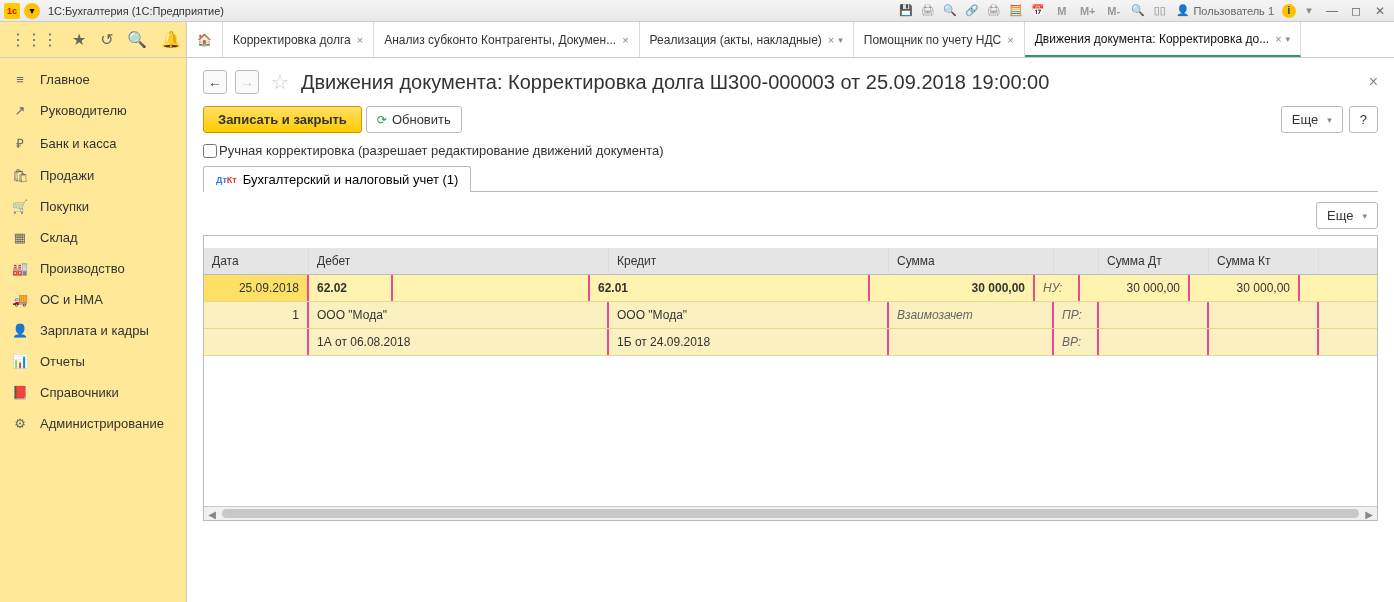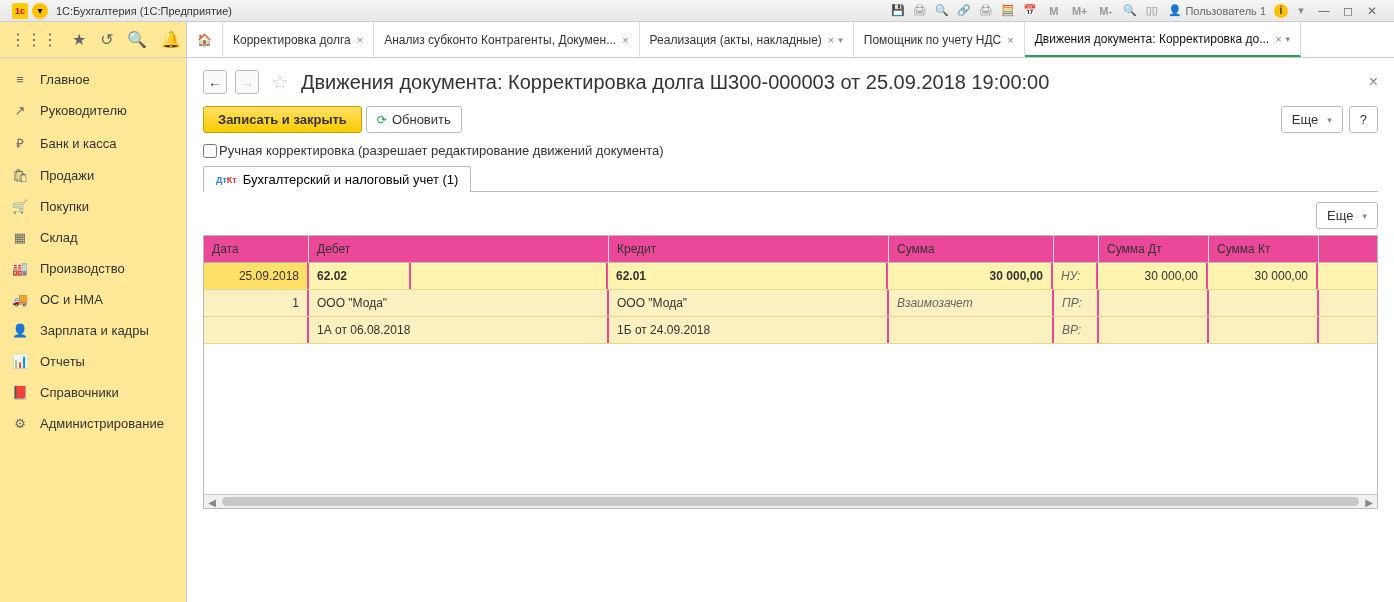--- a/index.html
+++ b/index.html
@@ -1,19 +1,19 @@
 <!DOCTYPE html>
 <html><head>
 <meta charset="utf-8">
 <style>
 * { box-sizing: border-box; margin: 0; padding: 0; font-family: Arial, sans-serif; }
 body { background: #fff; font-size: 12px; overflow: hidden; }
 
 
-.titlebar { height: 22px; background: linear-gradient(#f5f5f5, #e8e8e8); border-bottom: 1px solid #ccc; display: flex; align-items: center; padding: 0 12px; }
+.titlebar { height: 22px; background: linear-gradient(#f5f5f5, #e8e8e8); border-bottom: 1px solid #ccc; display: flex; align-items: center; padding: 0 4px; }
 .titlebar-left { display: flex; align-items: center; gap: 4px; flex: 0 0 auto; }
 .tb-icon { width: 16px; height: 16px; display: inline-flex; align-items: center; justify-content: center; font-size: 10px; }
 .tb-1c { background: #ffcc00; color: #d00; font-weight: bold; border-radius: 2px; font-size: 9px; }
 .tb-dd { background: #ffc107; border-radius: 50%; }
 .titlebar-title { font-size: 11px; color: #333; margin-left: 4px; }
 .titlebar-right { margin-left: auto; display: flex; align-items: center; gap: 4px; }
 .tb-btn { width: 18px; height: 16px; display: inline-flex; align-items: center; justify-content: center; color: #888; font-size: 11px; cursor: pointer; }
 .tb-btn.m { color: #999; font-weight: bold; font-size: 11px; width: 22px; }
 .tb-user { display: flex; align-items: center; gap: 3px; color: #666; font-size: 11px; padding: 0 4px; }
 .tb-info { background: #ffc107; border-radius: 50%; width: 14px; height: 14px; display: inline-flex; align-items: center; justify-content: center; font-weight: bold; font-size: 10px; color: #333; }
@@ -60,41 +60,41 @@
 .tabstrip { display: flex; border-bottom: 1px solid #bbb; margin-bottom: 10px; }
 .doc-tab { border: 1px solid #bbb; border-bottom: none; border-radius: 3px 3px 0 0; padding: 5px 12px; font-size: 13px; background: #fff; display: flex; align-items: center; gap: 6px; margin-bottom: -1px; }
 .doc-tab .ic { font-size: 9px; }
 .doc-tab .ic .dt { color: #2a7de1; font-weight: bold; }
 .doc-tab .ic .kt { color: #d33; font-weight: bold; }
 
 .table-toolbar { display: flex; margin-bottom: 6px; }
 
 
 .gridwrap { border: 1px solid #bbb; }
-.gridhead { display: flex; background: #ec4899; border-bottom: 1px solid #bbb; }
+.gridhead { display: flex; background: #e5e5e5; border-bottom: 1px solid #bbb; margin-top: 12px; }
 .gh { padding: 6px 8px; font-size: 12px; color: #333; border-right: 1px solid #ddd; }
 .gridbody { }
 .grow { display: flex; border-bottom: 1px solid #e5d98f; }
 .grow.r0 { background: #fff3b0; }
 .grow.r1, .grow.r2, .grow.r3 { background: #fbf0c0; }
 .gc { padding: 6px 8px; font-size: 12px; color: #333; border-right: 2px solid #ec4899; overflow: hidden; text-overflow: ellipsis; white-space: nowrap; }
 .gc.date0 { background: #ffe066; font-weight: normal; }
 .gc.b { font-weight: bold; }
 .gc.r { text-align: right; }
 .gc.i { font-style: italic; color: #666; }
 
 .c-date { width: 105px; }
 .c-deb { width: 300px; }
 .c-cred { width: 280px; }
 .c-sum { width: 165px; }
 .c-tag { width: 45px; }
 .c-sumdt { width: 110px; }
 .c-sumkt { width: 110px; }
 
-.c-deb-s1 { width: 102px; }
+.c-deb-s1 { width: 84px; }
 .c-deb-s2 { width: 197px; }
 
 .scrollbar { height: 14px; background: #f0f0f0; border-top: 1px solid #ccc; position: relative; margin-top: 150px; }
 .scroll-thumb { position: absolute; left: 18px; right: 18px; top: 2px; bottom: 2px; background: #c8c8c8; border-radius: 5px; }
 .scroll-arr { position: absolute; top: 0; width: 16px; height: 14px; display: flex; align-items: center; justify-content: center; color: #888; font-size: 10px; }
 .sa-l { left: 0; }
 .sa-r { right: 0; }
 </style>
 </head>
 <body>

